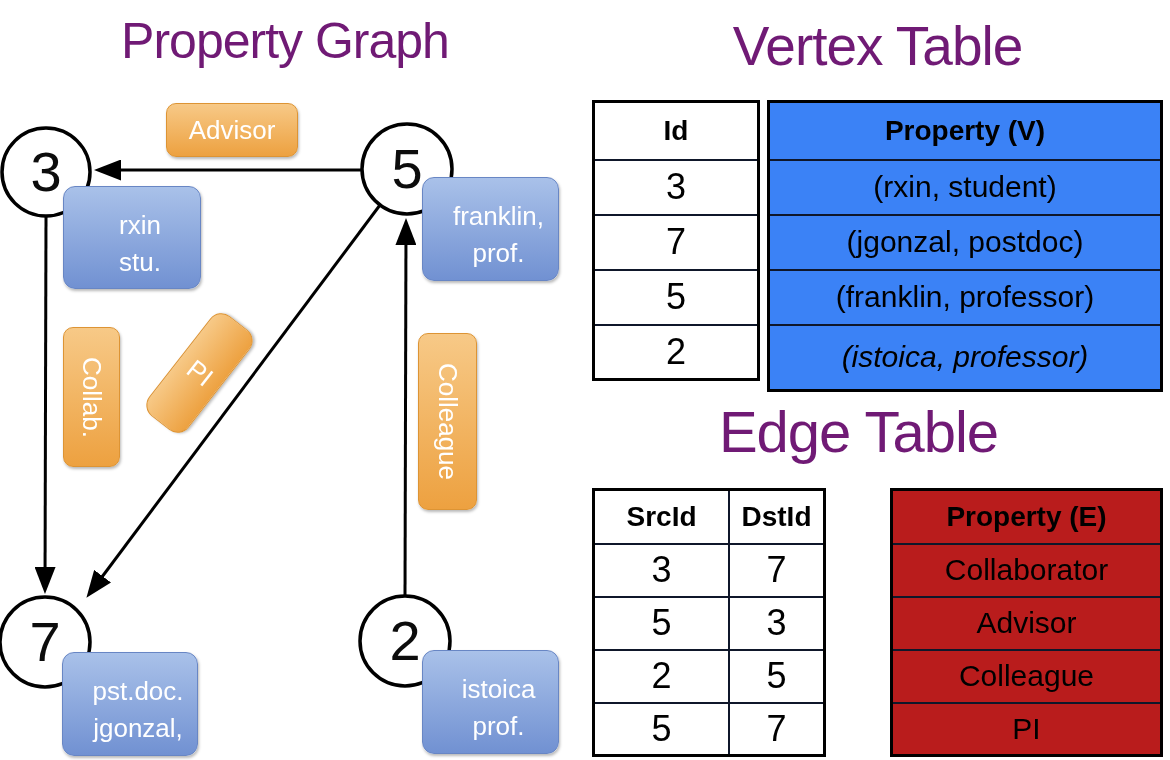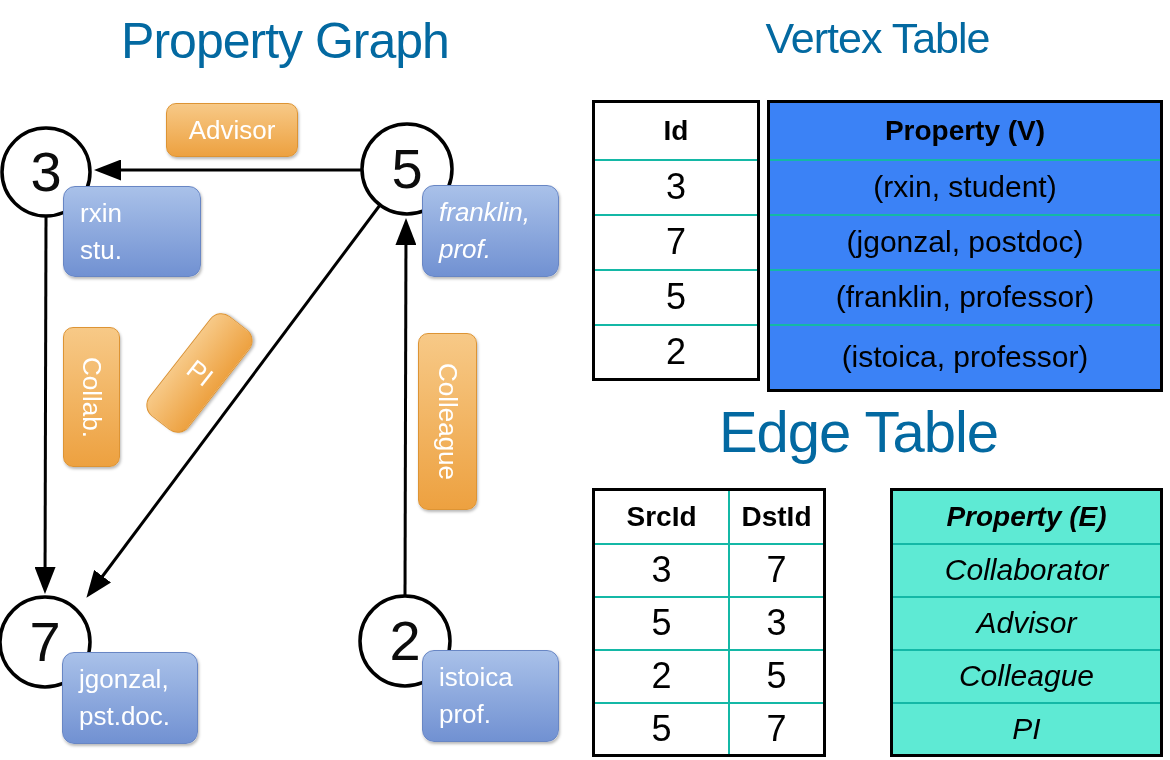--- a/index.html
+++ b/index.html
@@ -2,24 +2,24 @@
 <html><head>
 <meta charset="utf-8">
 <style>
   html,body { margin:0; padding:0; background:#fff; }
   #stage {
     position:relative; width:1170px; height:760px; overflow:hidden;
     background:#fff; font-family:"Liberation Sans", sans-serif; color:#000;
   }
   .big-title {
     position:absolute; text-align:center; font-size:50px; font-weight:300;
-    letter-spacing:-1px; color:#0369a1; white-space:nowrap;
+    letter-spacing:-1px; color:#701a75; white-space:nowrap;
   }
   #graph-title  { left:35px;  top:12px; width:500px; }
-  #vtable-title { left:592px; top:14px; width:571px; font-size:43px; }
+  #vtable-title { left:592px; top:14px; width:571px; font-size:55px; }
   #etable-title { left:573px; top:398px; width:571px; font-size:58px; }
 
   svg.graph-lines { position:absolute; left:0; top:0; pointer-events:none; }
 
   .circle-num {
     position:absolute; text-align:center; font-size:56px; font-weight:300;
     color:#0c0c0c; z-index:2;
   }
   .elabel {
     position:absolute; z-index:3; display:flex; align-items:center; justify-content:center;
@@ -27,34 +27,34 @@
     border:1px solid #dd9434; border-radius:10px;
     box-shadow:1px 2px 3px rgba(0,0,0,0.28);
     color:#fff; font-size:26px;
   }
   .elabel .vtext { transform:rotate(90deg); white-space:nowrap; }
   .vbox {
     position:absolute; z-index:4;
     background:linear-gradient(180deg,#a9c1e9 0%,#7191d2 100%);
     border:1px solid #6886c4; border-radius:12px;
     box-shadow:1px 2px 3px rgba(0,0,0,0.28);
-    color:#fff; font-size:26px; line-height:1.42; padding:8px 0 0 16px;
+    color:#fff; font-size:26px; line-height:1.42; padding:20px 0 0 16px;text-align:center;
   }
   table.dtable {
     position:absolute; border-collapse:collapse; table-layout:fixed;
     border:3px solid #000; background:#fff;
   }
   table.dtable td {
-    border:2px solid #14b8a6; text-align:center; vertical-align:middle;
+    border:2px solid #0f172a; text-align:center; vertical-align:middle;
     font-size:30px; font-weight:300; padding:0; overflow:hidden; white-space:nowrap;
   }
   table.dtable td.hdr { font-weight:bold; font-size:28px; }
   table.dtable td.num { font-size:36px; }
   td.vprop { background:#3b82f6; }
-  td.eprop { background:#5eead4;font-style:italic; }
+  td.eprop { background:#b91c1c; }
 </style>
 </head>
 <body>
 
 <div id="stage">
 
   <div id="graph-title" class="big-title">Property Graph</div>
   <div id="vtable-title" class="big-title">Vertex Table</div>
   <div id="etable-title" class="big-title">Edge Table</div>
 
@@ -89,27 +89,27 @@
     <span class="vtext">PI</span>
   </div>
   <div class="elabel" style="left:418px;top:333px;width:57px;height:175px;">
     <span class="vtext">Colleague</span>
   </div>
 
   <div class="vbox" style="left:63px;top:186px;width:120px;height:81px;">
     <div>rxin</div>
     <div>stu.</div>
   </div>
-  <div class="vbox" style="left:422px;top:185px;width:119px;height:82px;font-style:italic;">
+  <div class="vbox" style="left:422px;top:177px;width:119px;height:82px;">
     <div>franklin,</div>
     <div>prof.</div>
   </div>
   <div class="vbox" style="left:62px;top:652px;width:118px;height:82px;">
+    <div>pst.doc.</div>
     <div>jgonzal,</div>
-    <div>pst.doc.</div>
   </div>
   <div class="vbox" style="left:422px;top:650px;width:119px;height:82px;">
     <div>istoica</div>
     <div>prof.</div>
   </div>
 
   <table class="dtable" style="left:592px;top:100px;width:168px;">
     <tbody>
         <tr style="height:58px;">
           <td class="hdr">Id</td>
@@ -136,21 +136,21 @@
         </tr>
     <tr style="height:55px;margin-top:22px;">
           <td class="vprop">(rxin, student)</td>
         </tr>
     <tr style="height:55px;">
           <td class="vprop">(jgonzal, postdoc)</td>
         </tr>
     <tr style="height:55px;border-radius:20px;">
           <td class="vprop">(franklin, professor)</td>
         </tr>
-    <tr style="height:66px;">
+    <tr style="height:66px;font-style:italic;">
           <td class="vprop">(istoica, professor)</td>
         </tr>
   </tbody>
     </table>
 
   <table class="dtable" style="left:592px;top:488px;width:234px;">
     <tbody>
         <tr style="height:54px;">
       <td class="hdr" style="width:133px;">SrcId</td>
       <td class="hdr">DstId</td>

